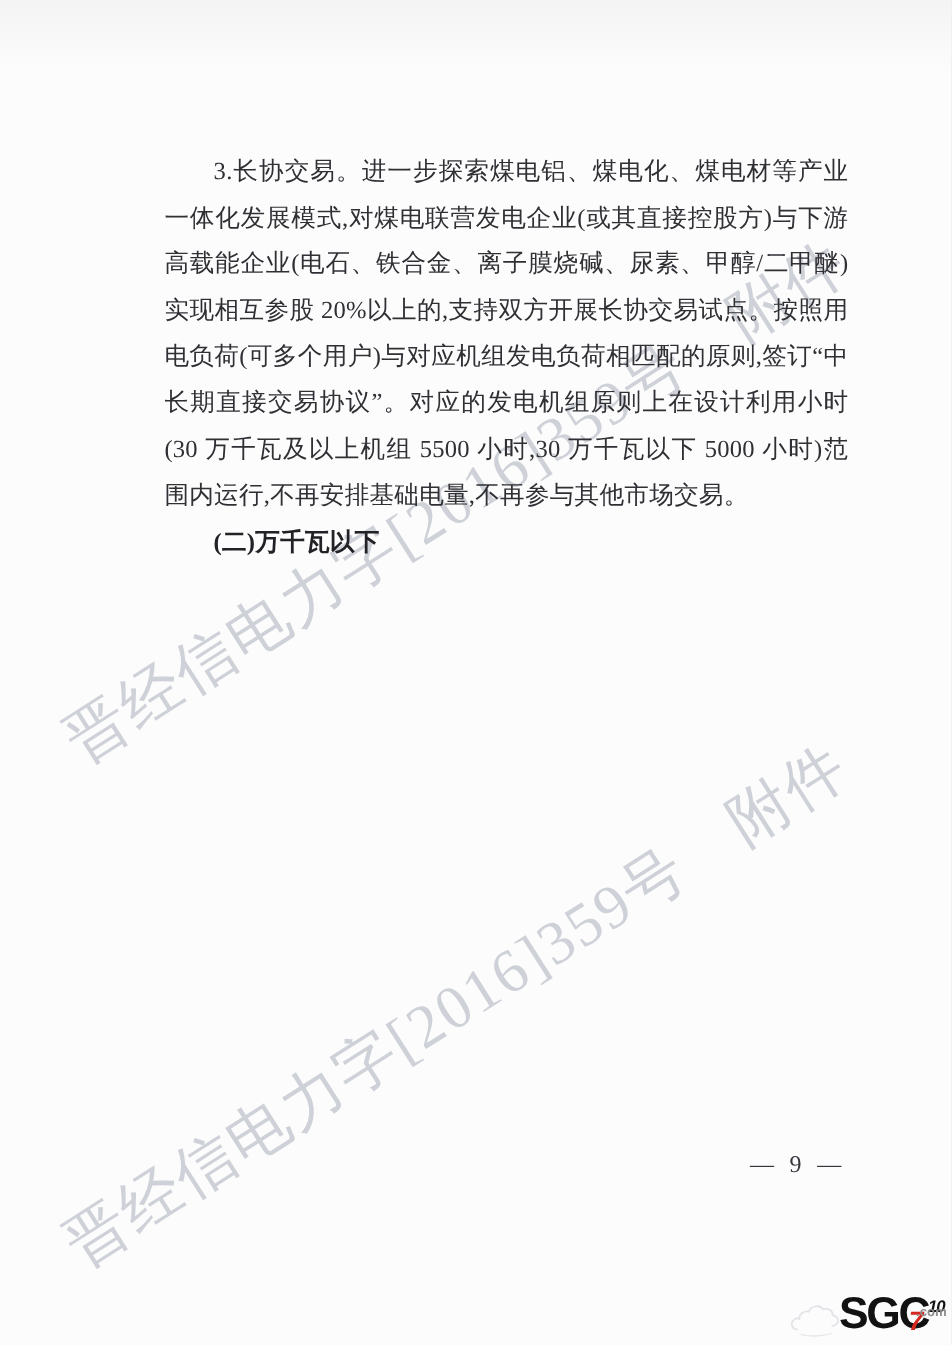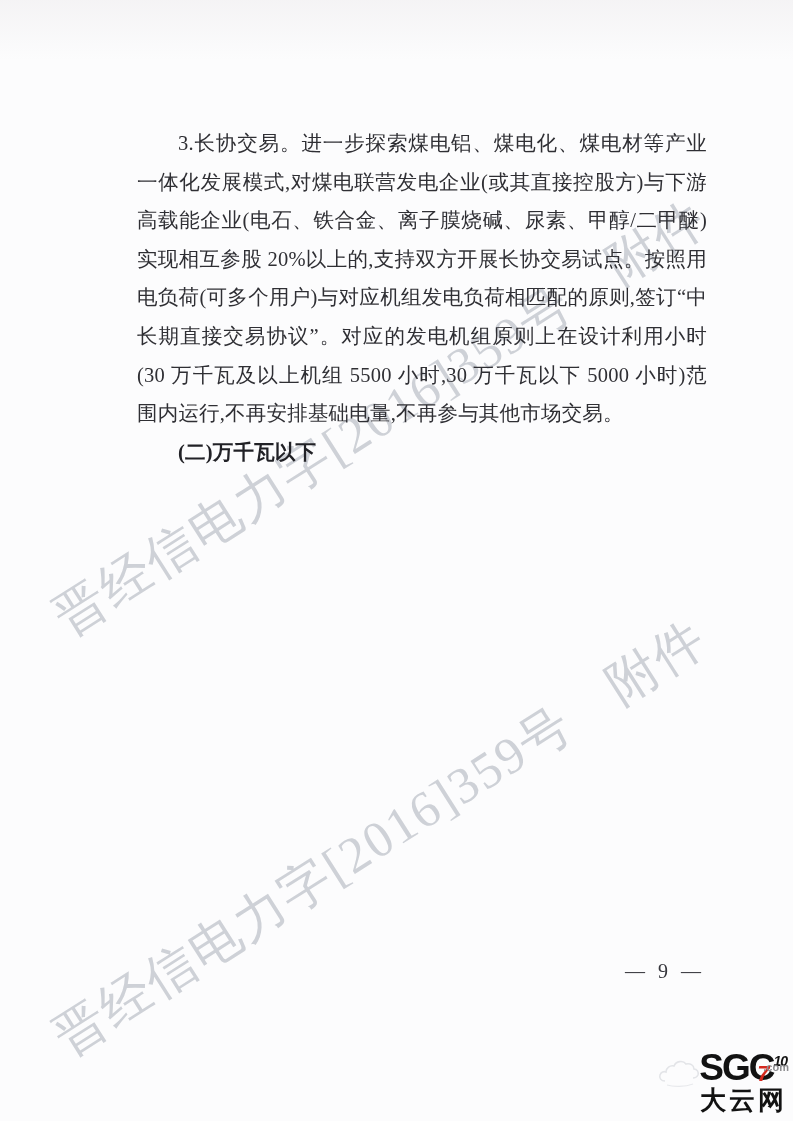--- a/index.html
+++ b/index.html
@@ -130,16 +130,15 @@
 
   <div class="brand-logo">
     <span class="logo-row">
       <svg class="cloud-sketch" width="46" height="34" viewBox="0 0 46 34">
         <path d="M8 24c-4 0-6-3-5-6 1-3 4-4 6-3 0-4 4-7 8-6 2-5 9-6 12-2 4-1 8 1 8 5 3 0 5 3 4 6-1 2-3 3-5 3" fill="none" stroke="#cfd2d7" stroke-width="1.6"></path>
         <path d="M10 28c6 2 18 2 26-1" fill="none" stroke="#d8dadf" stroke-width="1.2"></path>
       </svg>
       <span class="logo-brand">SGC</span><span class="logo-accent">7</span><span class="logo-sup">10</span>
       <span class="logo-domain">.com</span>
     </span>
-    <div class="logo-site">大云网</div>
   </div>
 
 </div>
 
 </body></html>

